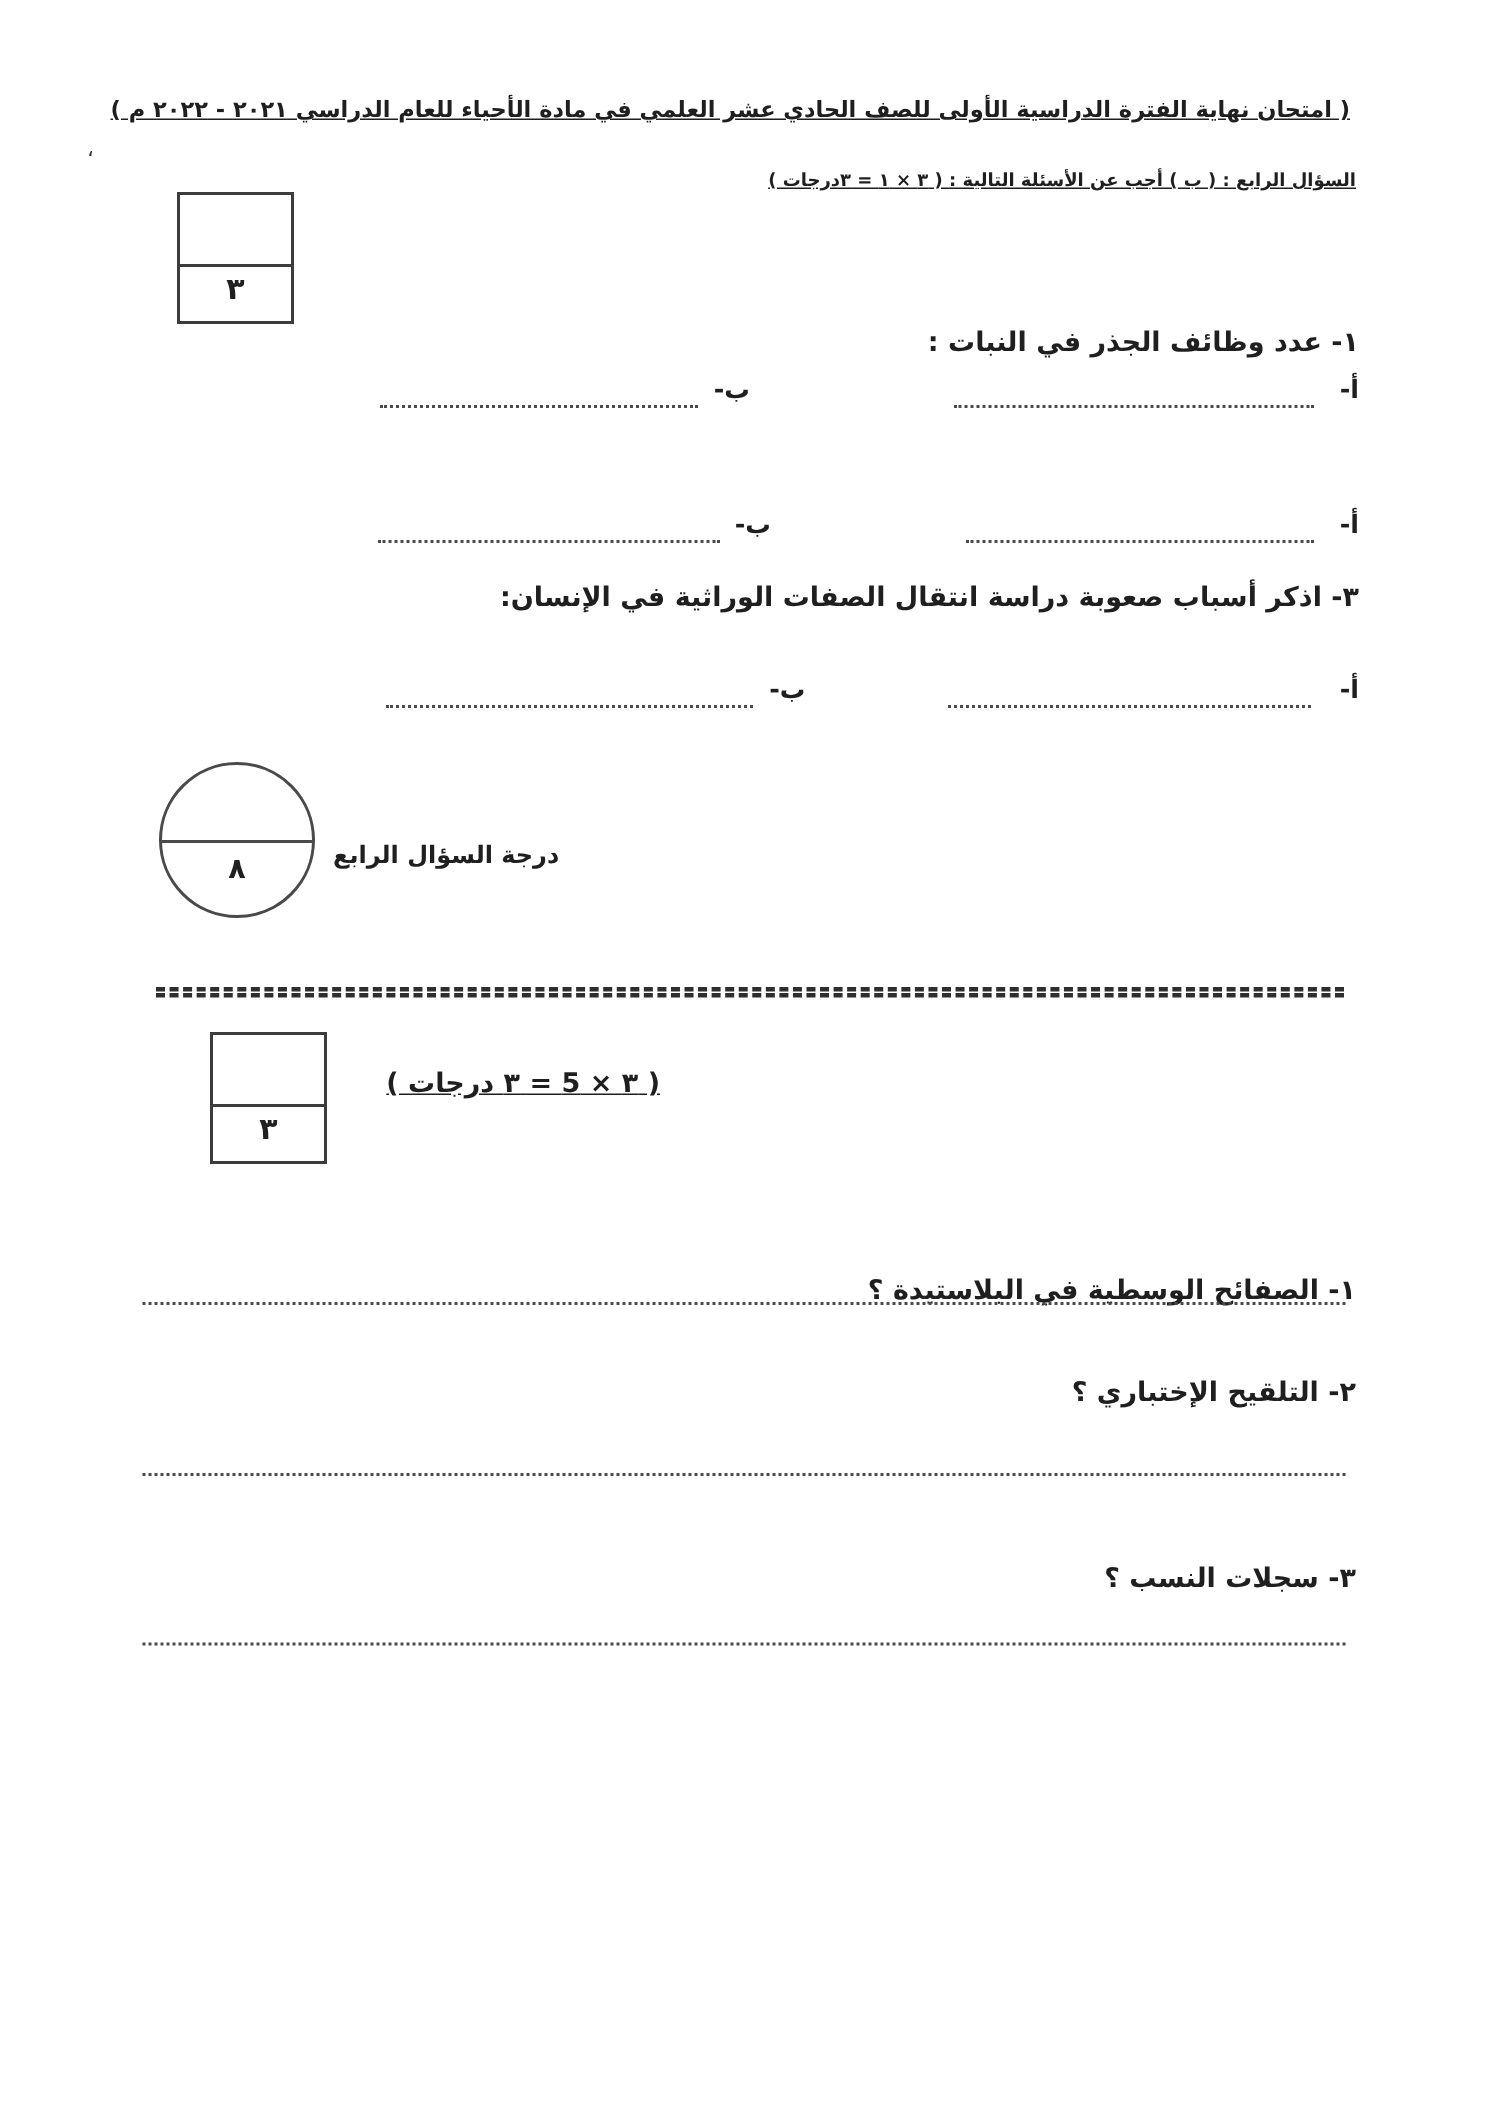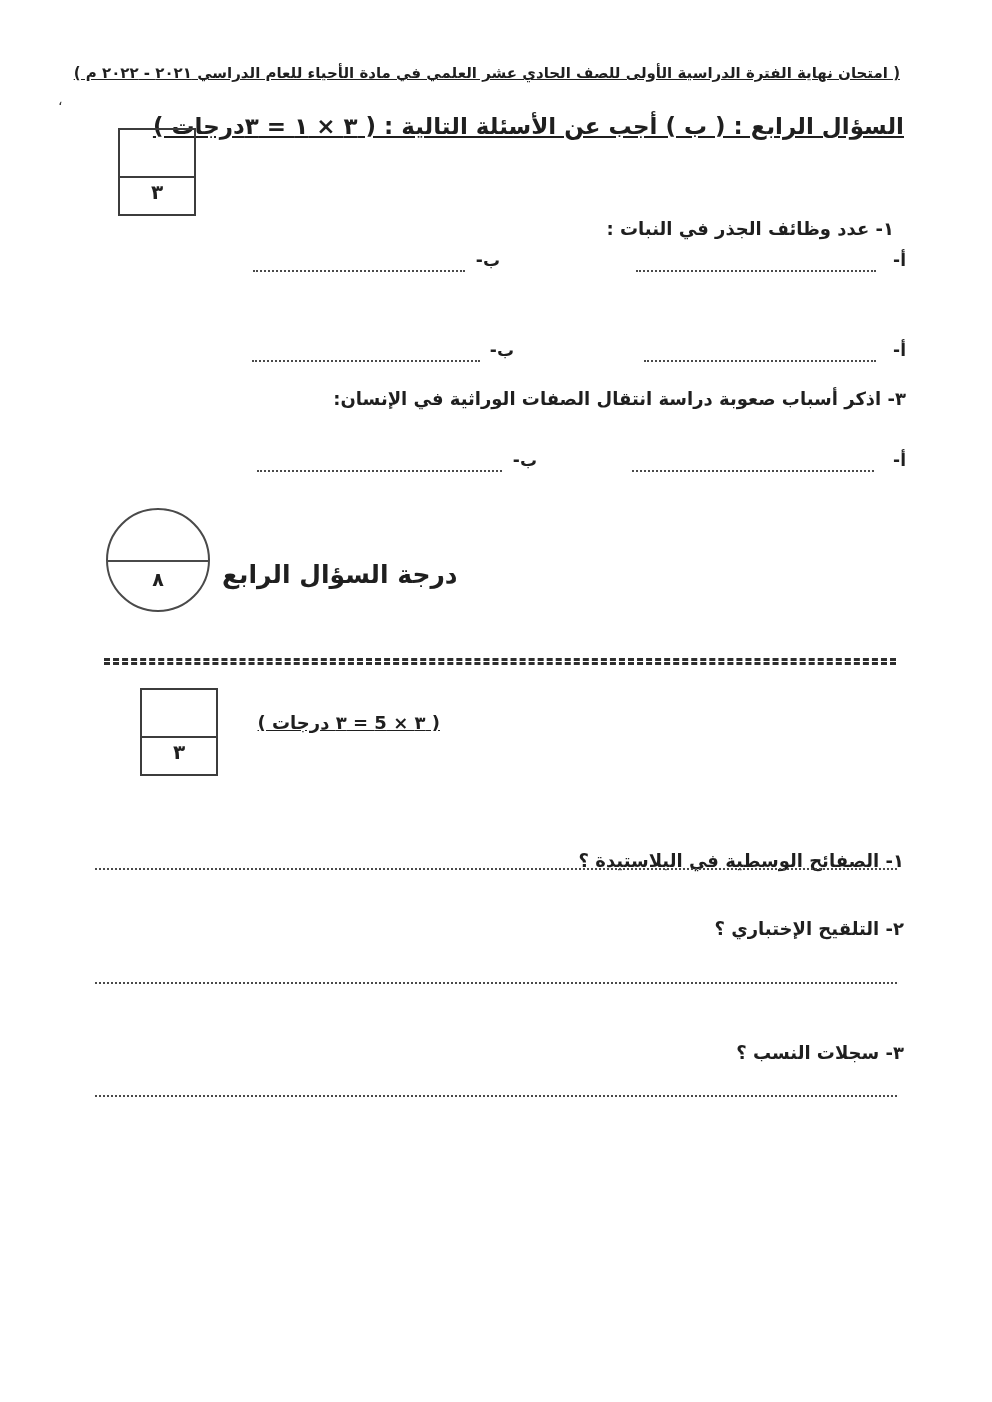--- a/index.html
+++ b/index.html
@@ -20,21 +20,21 @@
     top:64px; right:92px; left:80px;
     font-size:15px; font-weight:bold;
     text-decoration:underline;
     text-align:right;
     white-space:nowrap;
     letter-spacing:0.2px;
   }
   .tick-mark { top:92px; left:58px; font-size:14px; color:#333; }
 
   .q-title {
-    font-weight:bold; font-size:23px;
+    font-weight:bold; font-size:12px;
     text-decoration:underline;
     white-space:nowrap;
   }
   .q4-title { top:113px; right:88px; }
 
   .score-box {
     border:2px solid #3c3c3c;
     background:transparent;
   }
   .score-box .divider {
@@ -78,21 +78,21 @@
     position:absolute; top:50%; left:0; right:0;
     border-top:2px solid #4a4a4a;
   }
   .grade-circle .grade-value {
     position:absolute; top:58%; left:0; right:0;
     text-align:center;
     font-weight:bold; font-size:19px;
   }
   .grade-label {
     left:222px; top:560px;
-    font-weight:bold; font-size:25px;
+    font-weight:bold; font-size:16px;
     white-space:nowrap;
   }
 
   .separator {
     top:658px; left:104px; width:792px;
     height:7px;
     border-top:3px dashed #2e2e2e;
     border-bottom:3px dashed #2e2e2e;
   }
 
@@ -118,21 +118,21 @@
   <div class="abs exam-header">( امتحان نهاية الفترة الدراسية الأولى للصف الحادي عشر العلمي في مادة الأحياء للعام الدراسي ٢٠٢١ - ٢٠٢٢ م )</div>
   <div class="abs tick-mark">،</div>
 
   <div class="abs q-title q4-title">السؤال الرابع : ( ب ) أجب عن الأسئلة التالية : ( ٣ × ١ = ٣درجات )</div>
 
   <div class="abs score-box q4-box">
     <div class="divider"></div>
     <div class="value">٣</div>
   </div>
 
-  <div class="abs q-text" style="top:218px; right:98px;">١- عدد وظائف الجذر في النبات :</div>
+  <div class="abs q-text" style="top:218px; right:86px;">١- عدد وظائف الجذر في النبات :</div>
   <div class="abs ans-label" style="top:250px; right:86px;">أ-</div>
   <div class="abs dotted-line" style="top:270px; right:116px; width:240px;"></div>
   <div class="abs ans-label" style="top:250px; right:492px;">ب-</div>
   <div class="abs dotted-line" style="top:270px; right:527px; width:212px;"></div>
 
   <div class="abs ans-label" style="top:340px; right:86px;">أ-</div>
   <div class="abs dotted-line" style="top:360px; right:116px; width:232px;"></div>
   <div class="abs ans-label" style="top:340px; right:478px;">ب-</div>
   <div class="abs dotted-line" style="top:360px; right:512px; width:228px;"></div>
 

